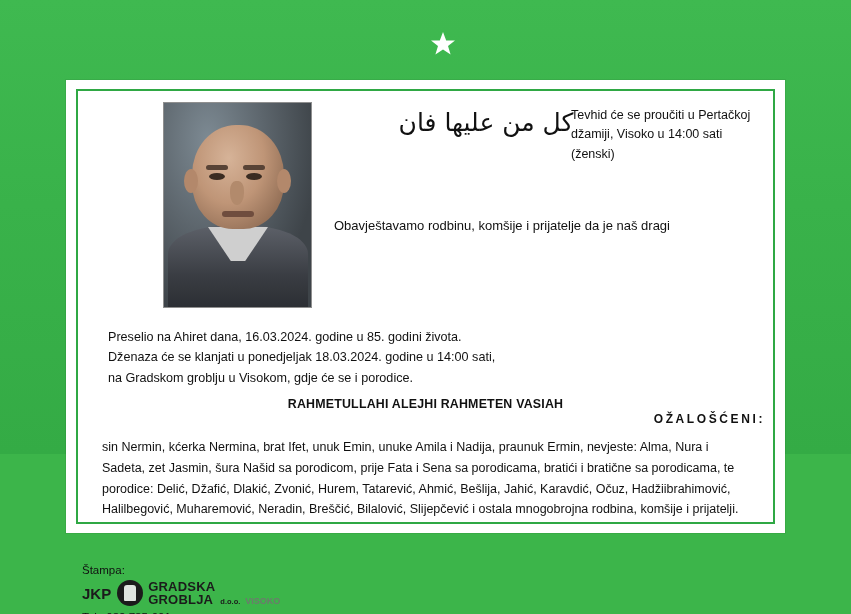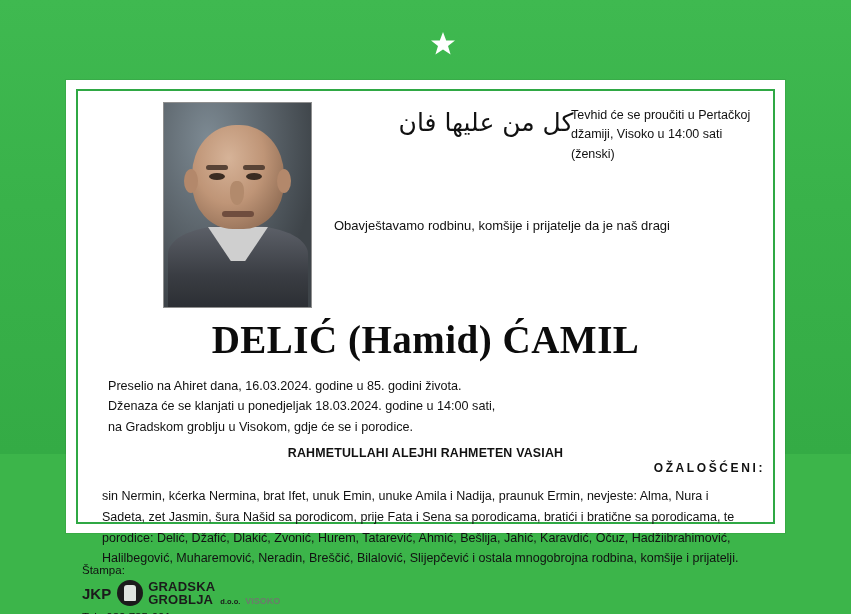--- a/index.html
+++ b/index.html
@@ -300,21 +300,20 @@
           <div class="mouth"></div>
         </div>
 
         <div class="calligraphy">كل من عليها فان</div>
 
         <div class="tevhid">Tevhid će se proučiti u Pertačkoj džamiji, Visoko u 14:00 sati (ženski)</div>
 
         <div class="announce">Obavještavamo rodbinu, komšije i prijatelje da je naš dragi</div>
       </div>
 
-      <div class="name">DELIĆ (Hamid) ĆAMIL</div>
 
       <div class="details">
         <div>Preselio na Ahiret dana, 16.03.2024. godine u 85. godini života.</div>
         <div>Dženaza će se klanjati u ponedjeljak 18.03.2024. godine u 14:00 sati,</div>
         <div>na Gradskom groblju u Visokom, gdje će se i porodice.</div>
       </div>
 
       <div class="rahmet">RAHMETULLAHI ALEJHI RAHMETEN VASIAH</div>
       <div class="ozal">OŽALOŠĆENI:</div>
 

